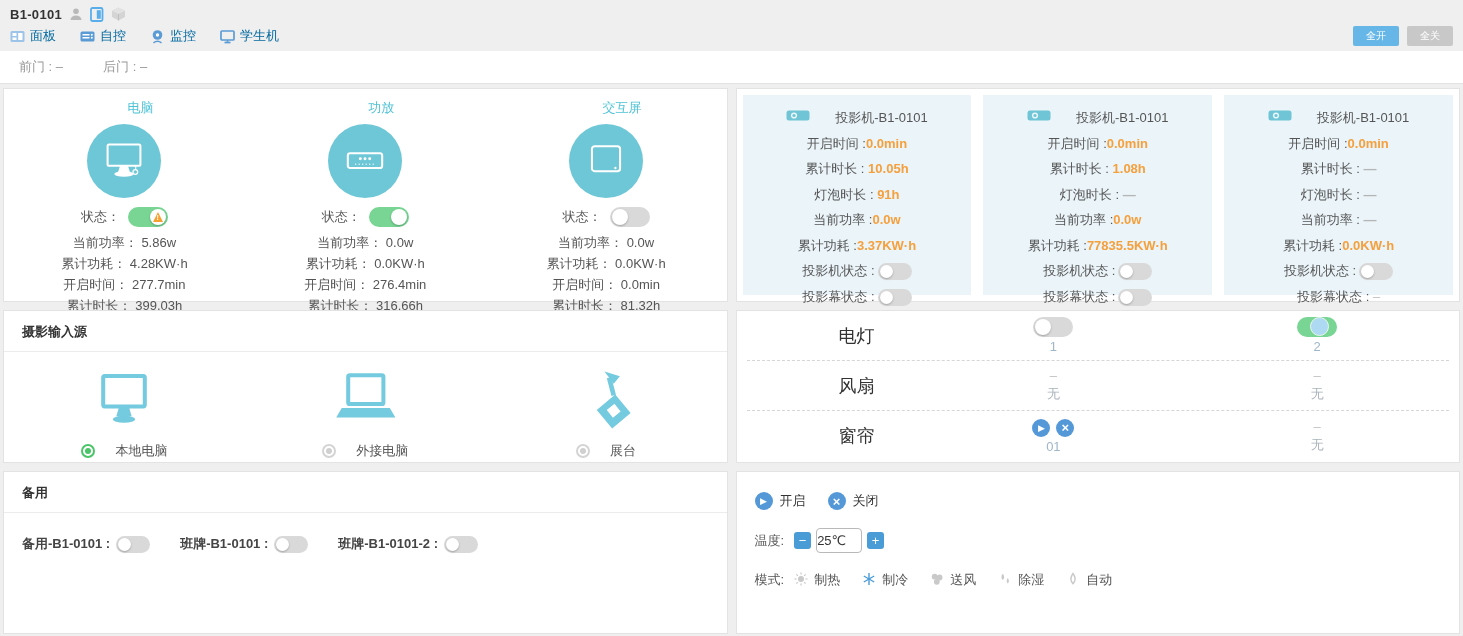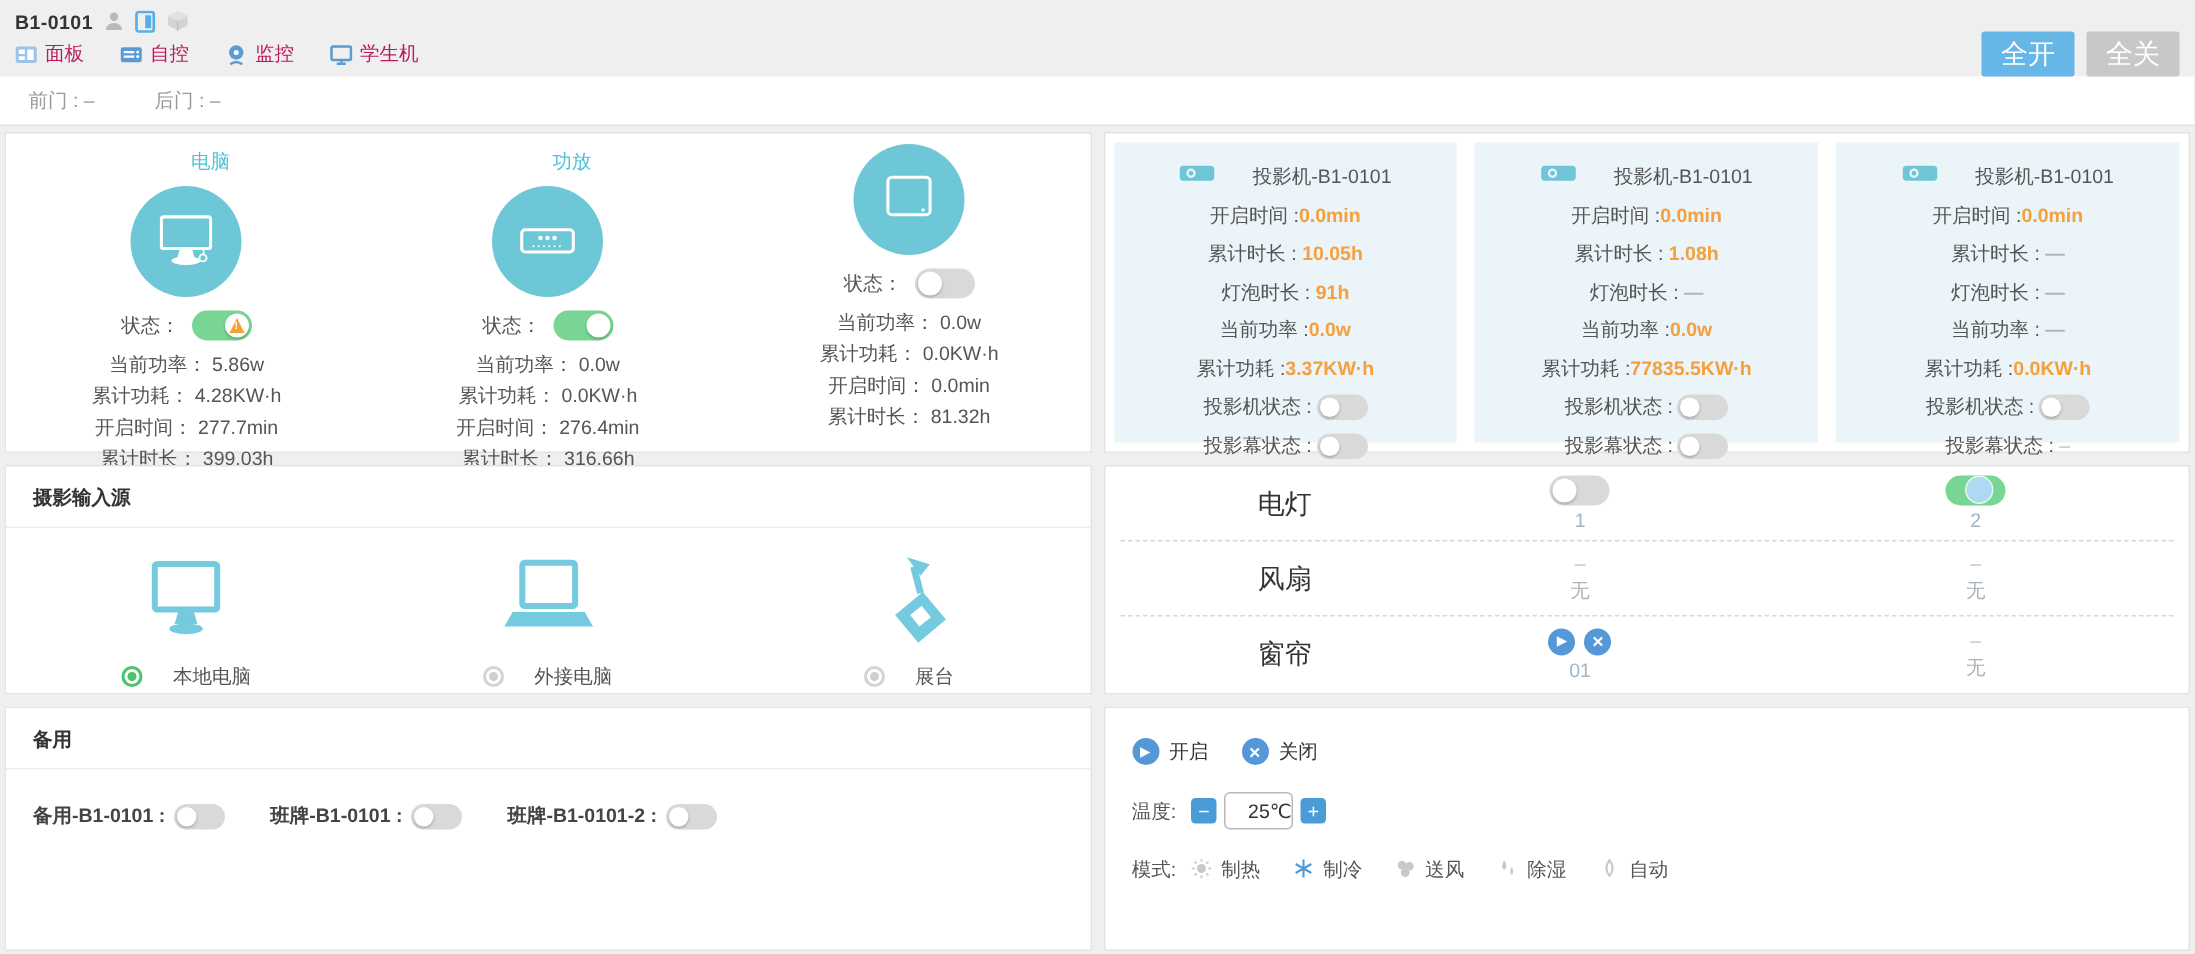--- a/index.html
+++ b/index.html
@@ -8,23 +8,23 @@
     background:#efefef;
     font-family:"Liberation Sans","DejaVu Sans",sans-serif;
     font-size:13px; color:#555; overflow:hidden;
   }
   
   .topbar { padding:4px 10px 0; }
   .room-row { display:flex; align-items:center; gap:7px; height:20px; }
   .room { font-weight:bold; color:#333; font-size:13px; letter-spacing:.3px; }
   .hicon { display:inline-flex; align-items:center; }
   .nav-row { display:flex; align-items:center; gap:24px; height:27px; padding-bottom:3px; }
-  .nav-item { display:inline-flex; align-items:center; gap:5px; color:#be185d; cursor:pointer; }
+  .nav-item { display:inline-flex; align-items:center; gap:5px; color:#0369a1; cursor:pointer; }
   .nav-right { margin-left:auto; display:flex; gap:8px; }
-  .btn { padding:3px 13px; border-radius:2px; color:#fff; font-size:18px; cursor:pointer; border:none; }
+  .btn { padding:3px 13px; border-radius:2px; color:#fff; font-size:10px; cursor:pointer; border:none; }
   .btn.all-on { background:#66b6e8; }
   .btn.all-off { background:#c8c8c8; }
   .doorbar {
     background:#fff; border-bottom:1px solid #e2e2e2; height:33px;
     display:flex; align-items:center; gap:40px; padding:0 19px; color:#999;
   }
   
   .main { display:flex; gap:8px; padding:4px 3px 3px; height:553px; }
   .col { flex:1; display:flex; flex-direction:column; gap:8px; min-width:0; }
   .card { background:#fff; border:1px solid #e3e3e3; }
@@ -88,21 +88,21 @@
   .btn-pair { display:flex; gap:6px; }
   
   .ac-head { padding:12px 18px 0; border-bottom:1px solid #ececec; }
   .ac-head span { display:inline-block; padding-bottom:9px; border-bottom:2px solid #ee8b3c;
     color:#333; font-weight:bold; font-size:13px; margin-bottom:-1px; }
   .ac-body { padding:2px 18px 0; }
   .ac-row { margin-top:18px; display:flex; align-items:center; }
   .ac-btn { display:inline-flex; align-items:center; gap:7px; color:#333; cursor:pointer; margin-right:22px; }
   .sq-btn { width:17px; height:17px; background:#4a9cd6; color:#fff; border-radius:3px;
     display:inline-flex; align-items:center; justify-content:center; font-size:13px; cursor:pointer; }
-  .temp-box { width:46px; height:25px; border:1px solid #b9b9b9; border-radius:4px; text-align:right;
+  .temp-box { width:46px; height:25px; border:1px solid #b9b9b9; border-radius:4px; text-align:left;
     font-size:13px; color:#333; background:#fff; margin:0 5px; font-family:inherit; }
   .temp-label, .mode-label { color:#555; margin-right:10px; }
   .mode { display:inline-flex; align-items:center; gap:6px; margin-right:22px; color:#555; cursor:pointer; }
 </style>
 </head>
 <body>
 
 <div class="topbar">
   <div class="room-row">
     <span class="room">B1-0101</span>
@@ -235,20 +235,21 @@
               <span class="knob"></span>
             </span>
         </div>
         <div class="stat"><span>当前功率：</span> <span>0.0w</span></div>
         <div class="stat"><span>累计功耗：</span> <span>0.0KW·h</span></div>
         <div class="stat"><span>开启时间：</span> <span>276.4min</span></div>
         <div class="stat"><span>累计时长：</span> <span>316.66h</span></div>
       </div>
 
       <div class="dev-col">
+        <div class="dev-title">交互屏</div>
         <div class="dev-circle">
           <svg width="50" height="50" viewBox="0 0 64 64">
               <rect x="14" y="13" width="36" height="32" rx="3.5" fill="none" stroke="#fff" stroke-width="2.6"></rect>
               <circle cx="44" cy="41" r="1.5" fill="#fff"></circle>
             </svg>
         </div>
         <div class="dev-status">
           <span>状态：</span>
           <span class="toggle off">
               <span class="knob"></span>

